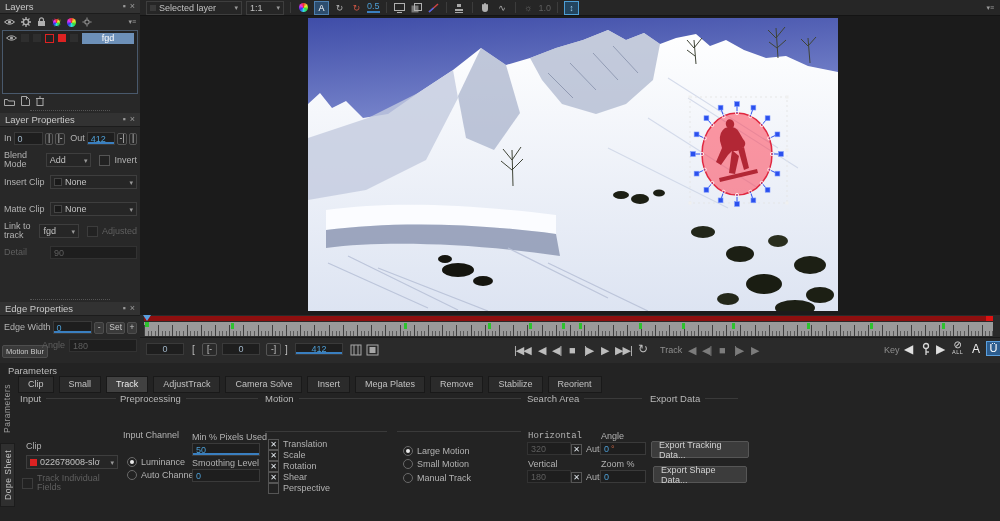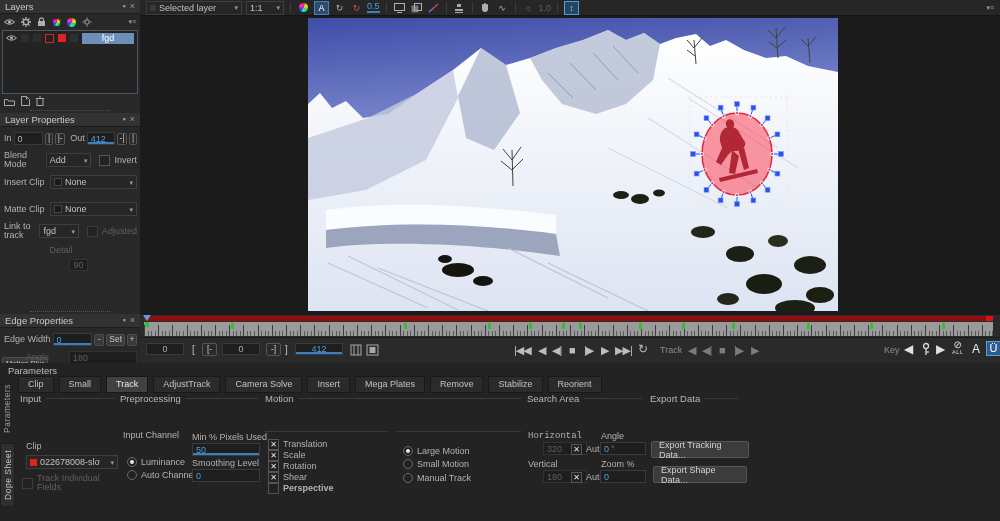--- a/index.html
+++ b/index.html
@@ -7,21 +7,21 @@
   .abs{position:absolute;}
   
   .phdr{height:13px;background:#323232;display:flex;align-items:center;padding:0 5px;color:#c9c9c9;font-size:9.5px;border-bottom:1px solid #1c1c1c;}
   .phdr .sp{flex:1;}
   .phdr .hic{color:#9a9a9a;font-size:9px;margin-left:4px;line-height:1;}
   .lbl{color:#b2b2b2;font-size:9px;line-height:1;}
   .dim{color:#5f5f5f !important;}
   .fld{background:#1e1e1e;border:1px solid #3a3a3a;color:#9fb4c6;font-size:9px;display:flex;align-items:center;padding:0 3px;height:11px;}
   .fld.blue{color:#4d9fd6;box-shadow:inset 0 -2px 0 #3a7fc0;}
   .fld.bluetext{color:#4d9fd6;}
-  .fld.dimf{color:#5f5f5f;border-color:#323232;margin-left:16px;}
+  .fld.dimf{color:#5f5f5f;border-color:#323232;}
   .dd{background:#262626;border:1px solid #3e3e3e;display:flex;align-items:center;font-size:9px;color:#c2c2c2;height:12px;padding:0 3px;gap:3px;}
   .dd .caret{margin-left:auto;color:#999;font-size:7px;line-height:1;}
   .btn{background:#3a3a3a;border:1px solid #4e4e4e;color:#c8c8c8;font-size:8.5px;display:inline-flex;align-items:center;justify-content:center;border-radius:2px;line-height:1;}
   .chk{width:9px;height:9px;background:#222;border:1px solid #555;display:inline-flex;align-items:center;justify-content:center;color:#e4eaf0;font-size:8px;line-height:1;flex:none;}
   .radio{width:8px;height:8px;border:1px solid #6a6a6a;border-radius:50%;background:#222;display:inline-flex;align-items:center;justify-content:center;flex:none;}
   .radio .dot{width:4px;height:4px;border-radius:50%;background:#ececec;}
   .hdr{display:flex;align-items:center;gap:5px;color:#b8b8b8;font-size:9.5px;}
   .hdr::after{content:"";flex:1;height:1px;background:#3a3a3a;}
   .row{display:flex;align-items:center;gap:4px;justify-content:flex-end;}
   .dots{border-bottom:1px dotted #555;width:80px;margin:2px auto;}
@@ -196,21 +196,21 @@
       </div>
       <div class="row" style="padding:6px 3px 0 4px;">
         <span class="lbl" style="width:42px;">Link to track</span>
         <span class="dd" style="width:42px;">
           <span>fgd</span>
             <span class="caret">▾</span>
         </span>
         <span class="chk dim" style="margin-left:4px;border-color:#3c3c3c;"></span>
         <span class="lbl dim">Adjusted</span>
       </div>
-      <div class="row" style="padding:6px 3px 0 4px;flex-direction:column;">
+      <div class="row" style="padding:6px 3px 0 4px;">
         <span class="lbl dim" style="width:42px;">Detail</span>
         <span class="fld dimf" style="flex:1;">90</span>
       </div>
       <div class="dots" style="margin-top:40px;"></div>
     </div>
 
     <div style="margin-top:1px;">
       <div class="phdr">
         <span>Edge Properties</span>
         <span class="sp"></span>
@@ -583,21 +583,21 @@
           <span class="lbl">Scale</span>
         </div>
         <div class="row" style="position:absolute;left:3px;top:68px;">
           <span class="chk">✕</span>
           <span class="lbl">Rotation</span>
         </div>
         <div class="row" style="position:absolute;left:3px;top:79px;">
           <span class="chk">✕</span>
           <span class="lbl">Shear</span>
         </div>
-        <div class="row" style="position:absolute;left:3px;top:90px;font-weight:bold;">
+        <div class="row" style="position:absolute;left:3px;top:90px;">
           <span class="chk"></span>
           <span class="lbl">Perspective</span>
         </div>
         <div class="row" style="position:absolute;left:138px;top:53px;">
           <span class="radio">
               <span class="dot"></span>
             </span>
           <span class="lbl">Large Motion</span>
         </div>
         <div class="row" style="position:absolute;left:138px;top:66px;">

